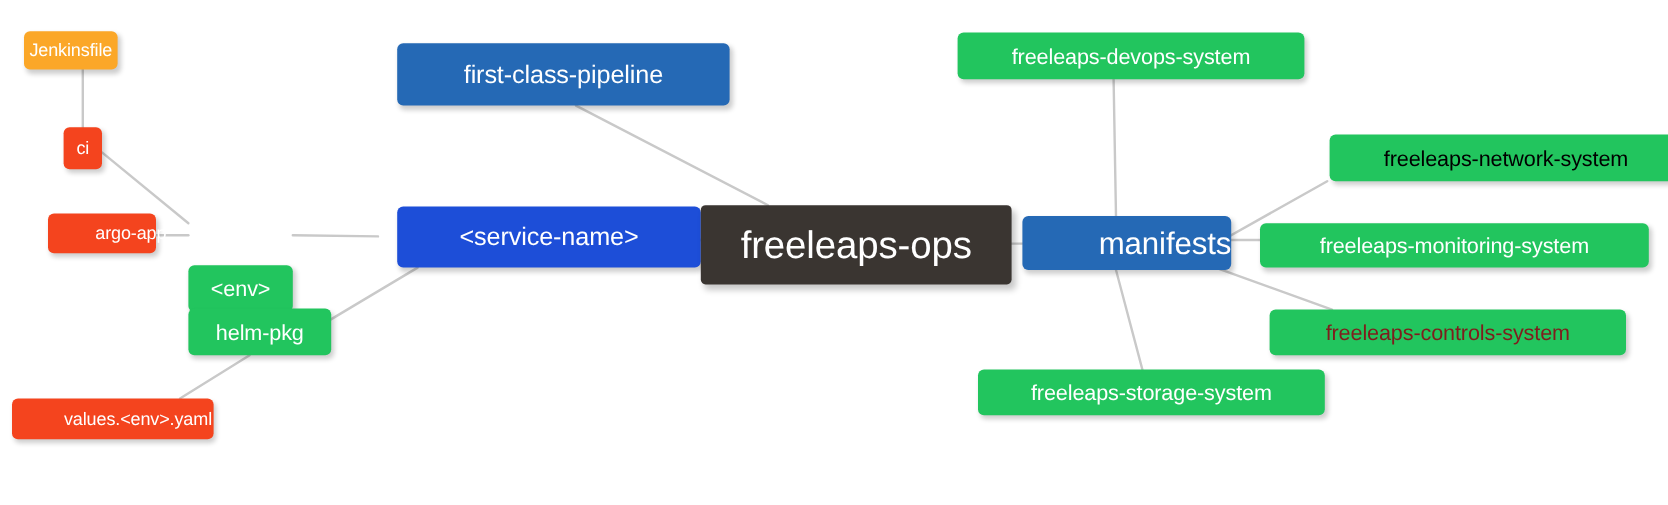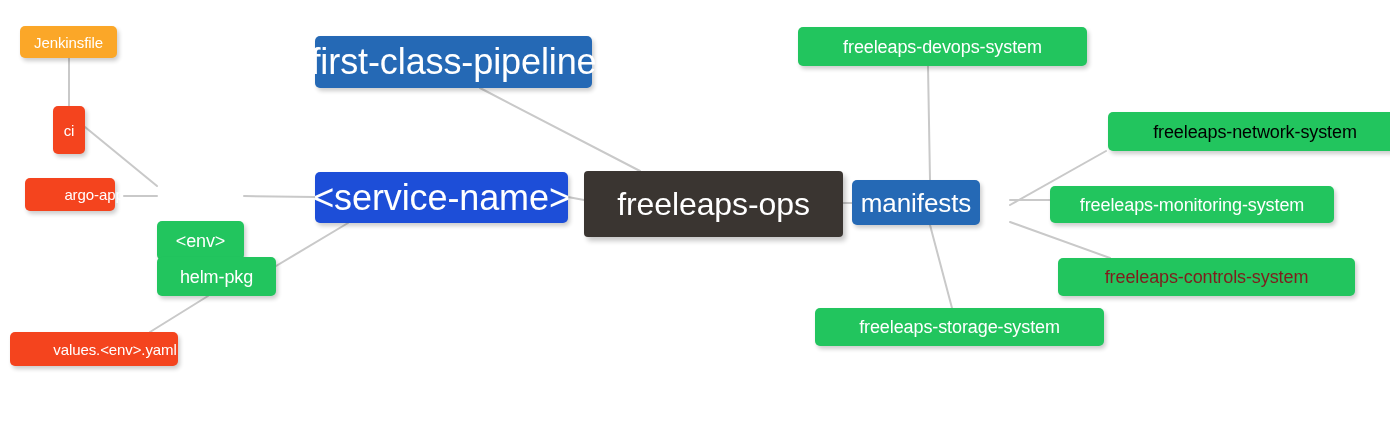--- a/index.html
+++ b/index.html
@@ -37,21 +37,21 @@
     box-shadow: 2px 3px 4px rgba(0,0,0,0.20);
     letter-spacing: -0.1px;
   }
   .node.root {
     border-radius: 4px;
     box-shadow: 3px 4px 5px rgba(0,0,0,0.22);
   }
   .node.tiny   { font-size: 15px; }
   .node.medium { font-size: 18px; }
   .node.large  { font-size: 26px; }
-  .node.xlarge { font-size: 36px; }
+  .node.xlarge { font-size: 21px; margin-left: 16px; }
   .node.root   { font-size: 32px; }
 </style>
 </head>
 <body>
 
 <div id="canvas">
   <svg id="edges" viewBox="0 0 1390 421" xmlns="http://www.w3.org/2000/svg">
       <line x1="69" y1="58" x2="69" y2="106" stroke="#c9c9c9" stroke-width="2" stroke-linecap="round"></line>
       <line x1="85" y1="127" x2="157" y2="186" stroke="#c9c9c9" stroke-width="2" stroke-linecap="round"></line>
       <line x1="123" y1="196" x2="157" y2="196" stroke="#c9c9c9" stroke-width="2" stroke-linecap="round"></line>
@@ -61,57 +61,57 @@
       <line x1="480" y1="88" x2="640" y2="171" stroke="#c9c9c9" stroke-width="2" stroke-linecap="round"></line>
       <line x1="568" y1="197" x2="584" y2="200" stroke="#c9c9c9" stroke-width="2" stroke-linecap="round"></line>
       <line x1="843" y1="203" x2="852" y2="203" stroke="#c9c9c9" stroke-width="2" stroke-linecap="round"></line>
       <line x1="930" y1="180" x2="928" y2="66" stroke="#c9c9c9" stroke-width="2" stroke-linecap="round"></line>
       <line x1="1010" y1="205" x2="1106" y2="151" stroke="#c9c9c9" stroke-width="2" stroke-linecap="round"></line>
       <line x1="1010" y1="200" x2="1050" y2="200" stroke="#c9c9c9" stroke-width="2" stroke-linecap="round"></line>
       <line x1="1010" y1="222" x2="1110" y2="258" stroke="#c9c9c9" stroke-width="2" stroke-linecap="round"></line>
       <line x1="930" y1="225" x2="952" y2="308" stroke="#c9c9c9" stroke-width="2" stroke-linecap="round"></line>
     </svg>
   <div id="node-layer">
-      <div class="node tiny" style="left: 20px; top: 26px; width: 97px; height: 32px; background: rgb(251, 167, 40); color: rgb(255, 255, 255);">
+      <div class="node tiny" style="left: 20px; top: 26px; width: 78px; height: 32px; background: rgb(251, 167, 40); color: rgb(255, 255, 255);">
         <span>Jenkinsfile</span>
       </div>
-      <div class="node tiny" style="left: 53px; top: 106px; width: 32px; height: 48px; background: rgb(244, 68, 30); color: rgb(255, 255, 255);">
+      <div class="node tiny" style="left: 53px; top: 106px; width: 32px; height: 35px; background: rgb(244, 68, 30); color: rgb(255, 255, 255);">
         <span>ci</span>
       </div>
-      <div class="node tiny" style="left: 25px; top: 178px; width: 90px; height: 33px; background: rgb(244, 68, 30); color: rgb(255, 255, 255); padding-left: 48px;">
+      <div class="node tiny" style="left: 40px; top: 178px; width: 90px; height: 33px; background: rgb(244, 68, 30); color: rgb(255, 255, 255); padding-left: 48px;">
         <span>argo-app</span>
       </div>
       <div class="node medium" style="left: 157px; top: 177px; width: 87px; height: 39px; background: rgb(34, 197, 94); color: rgb(255, 255, 255); margin-top: 44px;">
         <span>&lt;env&gt;</span>
       </div>
       <div class="node medium" style="left: 157px; top: 257px; width: 119px; height: 39px; background: rgb(34, 197, 94); color: rgb(255, 255, 255);">
         <span>helm-pkg</span>
       </div>
       <div class="node tiny" style="left: 10px; top: 332px; width: 168px; height: 34px; background: rgb(244, 68, 30); color: rgb(255, 255, 255); padding-left: 42px;">
         <span>values.&lt;env&gt;.yaml</span>
       </div>
       <div class="node xlarge" style="left: 315px; top: 36px; width: 277px; height: 52px; background: rgb(37, 105, 181); color: rgb(255, 255, 255);">
         <span>first-class-pipeline</span>
       </div>
       <div class="node xlarge" style="left: 315px; top: 172px; width: 253px; height: 51px; background: #1d4ed8; color: rgb(255, 255, 255);">
         <span>&lt;service-name&gt;</span>
       </div>
       <div class="node root root" style="left: 584px; top: 171px; width: 259px; height: 66px; background: rgb(58, 53, 49); color: rgb(255, 255, 255);">
         <span>freeleaps-ops</span>
       </div>
-      <div class="node large" style="left: 852px; top: 180px; width: 128px; height: 45px; background: rgb(37, 105, 181); color: rgb(255, 255, 255);">
+      <div class="node large" style="left: 852px; top: 180px; width: 174px; height: 45px; background: rgb(37, 105, 181); color: rgb(255, 255, 255); justify-content: flex-end;">
         <span>manifests</span>
       </div>
       <div class="node medium" style="left: 798px; top: 27px; width: 289px; height: 39px; background: rgb(34, 197, 94); color: rgb(255, 255, 255);">
         <span>freeleaps-devops-system</span>
       </div>
       <div class="node medium" style="left: 1108px; top: 112px; width: 294px; height: 39px; background: rgb(34, 197, 94); color: #000000;">
         <span>freeleaps-network-system</span>
       </div>
-      <div class="node medium" style="left: 1050px; top: 186px; width: 284px; height: 37px; background: rgb(34, 197, 94); color: rgb(255, 255, 255);">
+      <div class="node medium" style="left: 1050px; top: 186px; width: 324px; height: 37px; background: rgb(34, 197, 94); color: rgb(255, 255, 255);">
         <span>freeleaps-monitoring-system</span>
       </div>
       <div class="node medium" style="left: 1058px; top: 258px; width: 297px; height: 38px; background: rgb(34, 197, 94); color: #7f1d1d;">
         <span>freeleaps-controls-system</span>
       </div>
       <div class="node medium" style="left: 815px; top: 308px; width: 289px; height: 38px; background: rgb(34, 197, 94); color: rgb(255, 255, 255);">
         <span>freeleaps-storage-system</span>
       </div>
     </div>
 </div>

